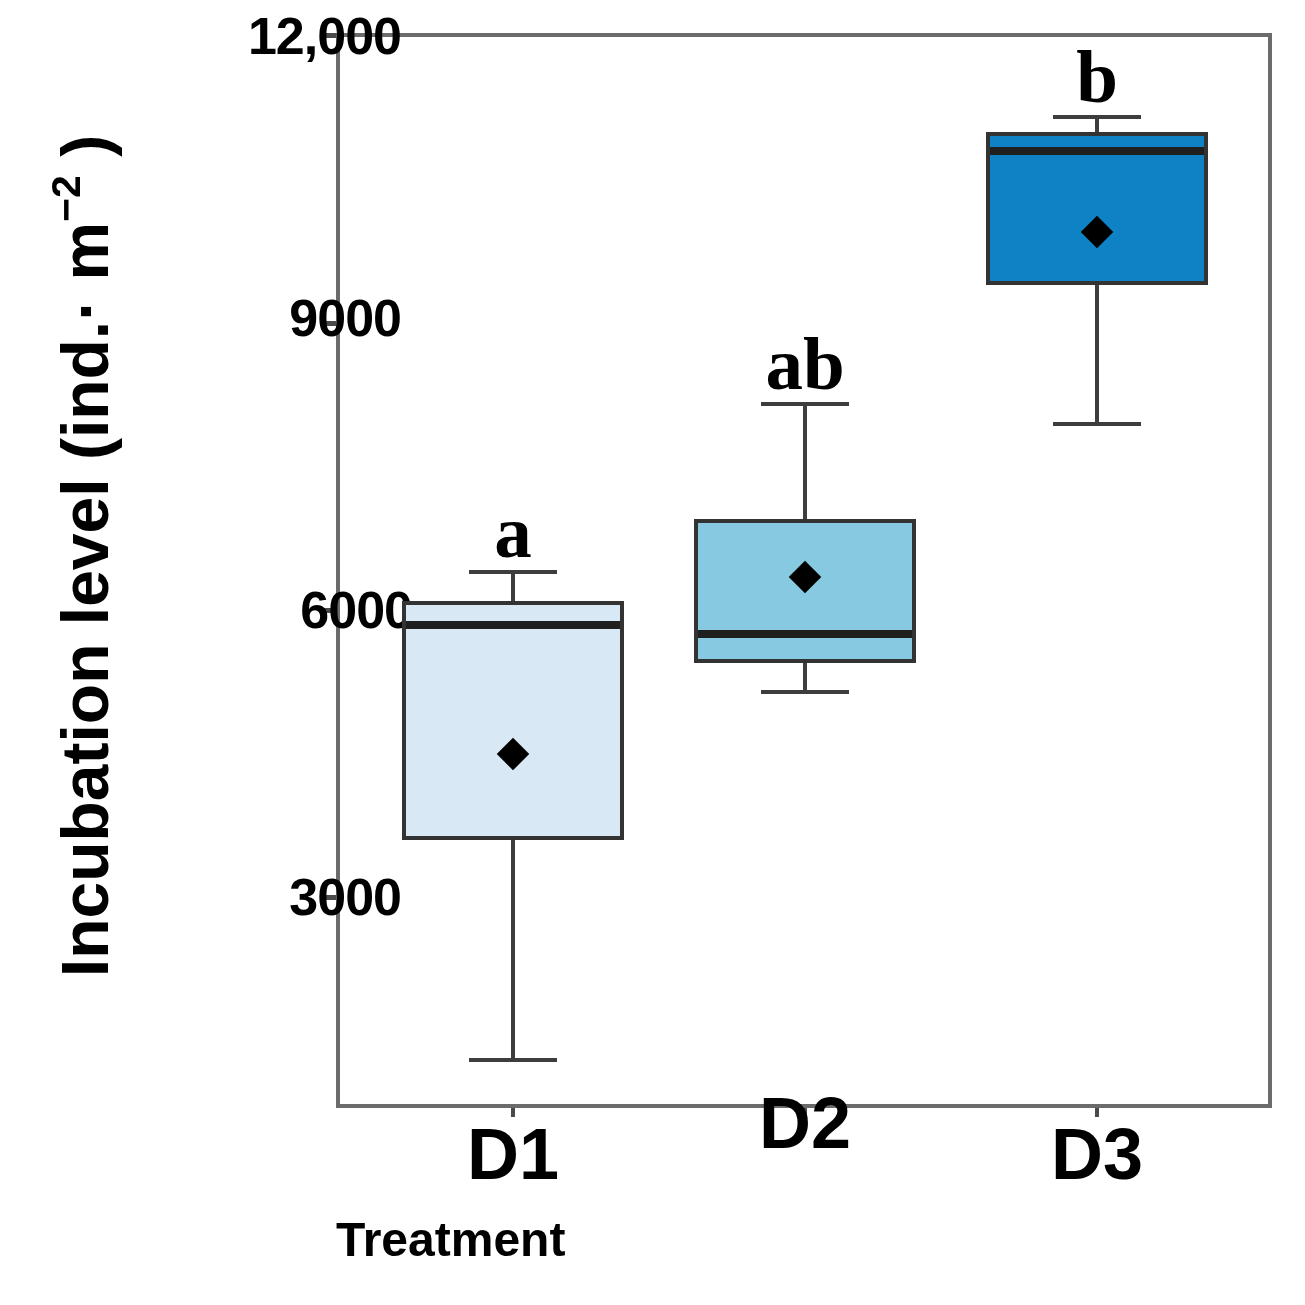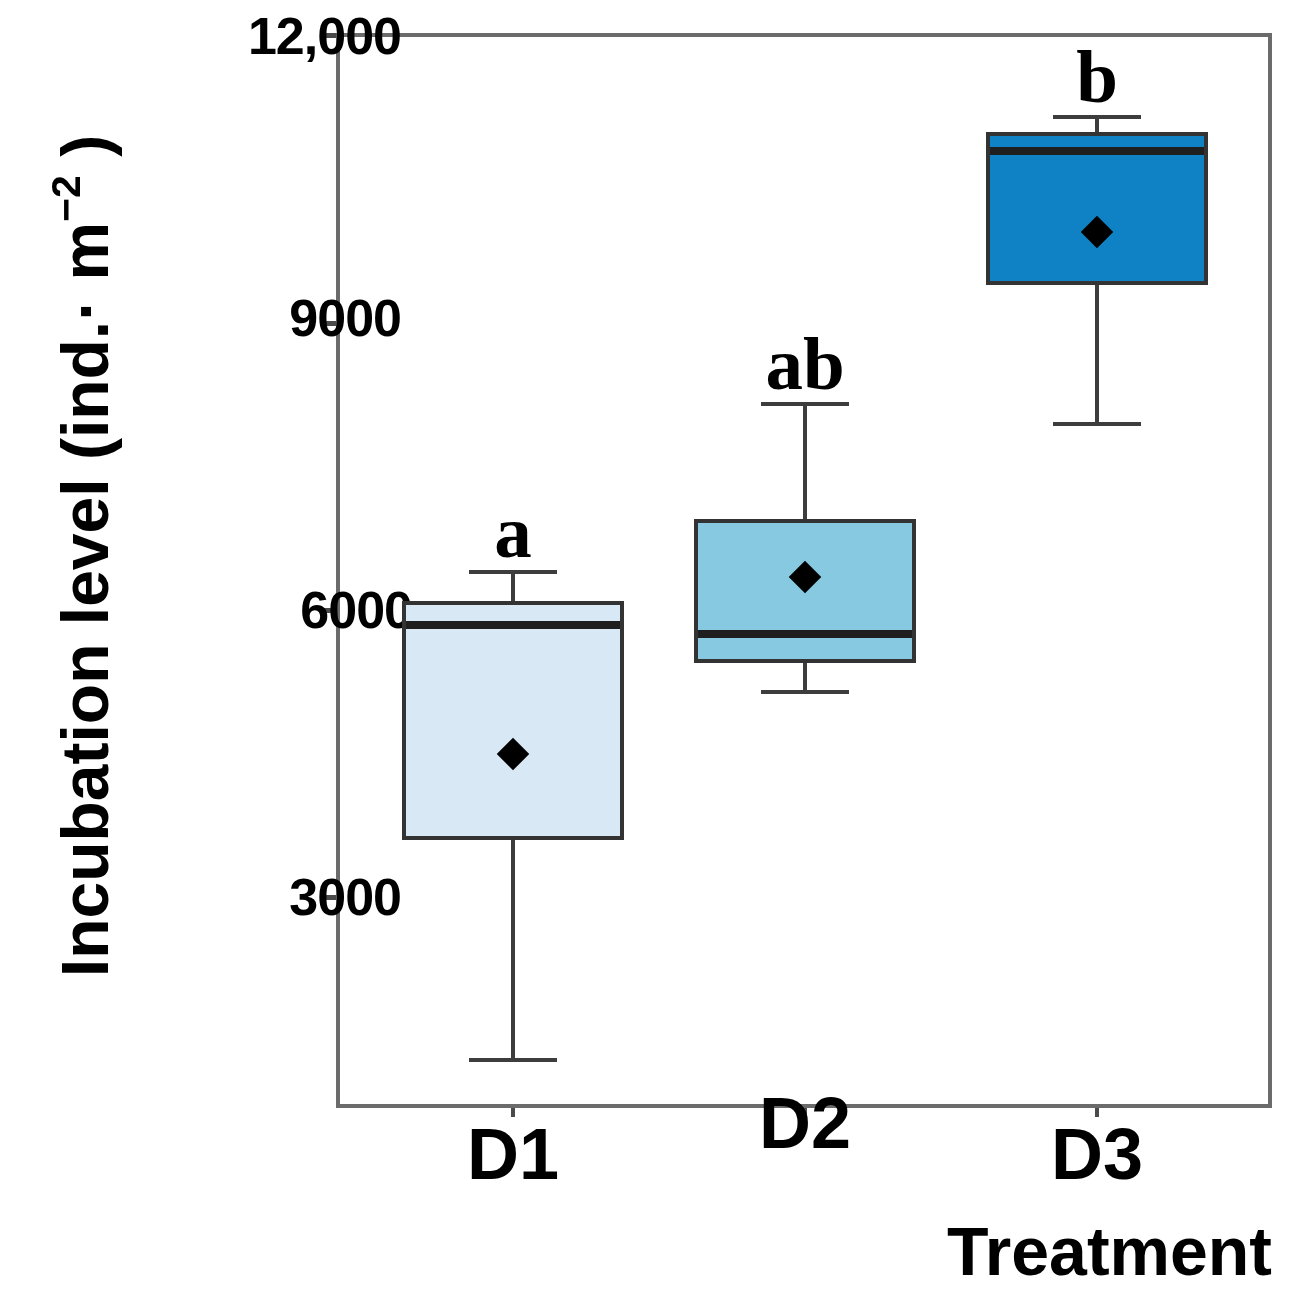--- a/index.html
+++ b/index.html
@@ -70,24 +70,24 @@
     position: absolute;
     font-family: "Liberation Serif", "DejaVu Serif", serif;
     font-size: 75px;
     font-weight: bold;
     color: #000000;
     text-align: center;
     line-height: 96px;
   }
   .axis-title-x {
     position: absolute;
-    font-size: 68px;
+    font-size: 48px;
     font-weight: bold;
     color: #000000;
-    text-align: right;
+    text-align: left;
   }
   .axis-title-y {
     position: absolute;
     font-size: 66px;
     font-weight: bold;
     color: #000000;
     text-align: center;
     line-height: 84px;
     white-space: nowrap;
     transform: rotate(-90deg);

